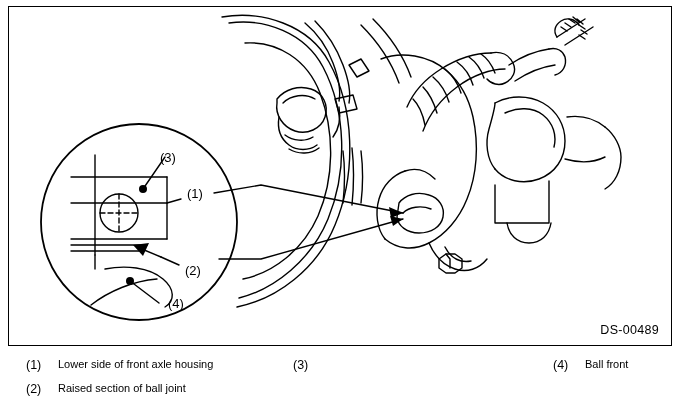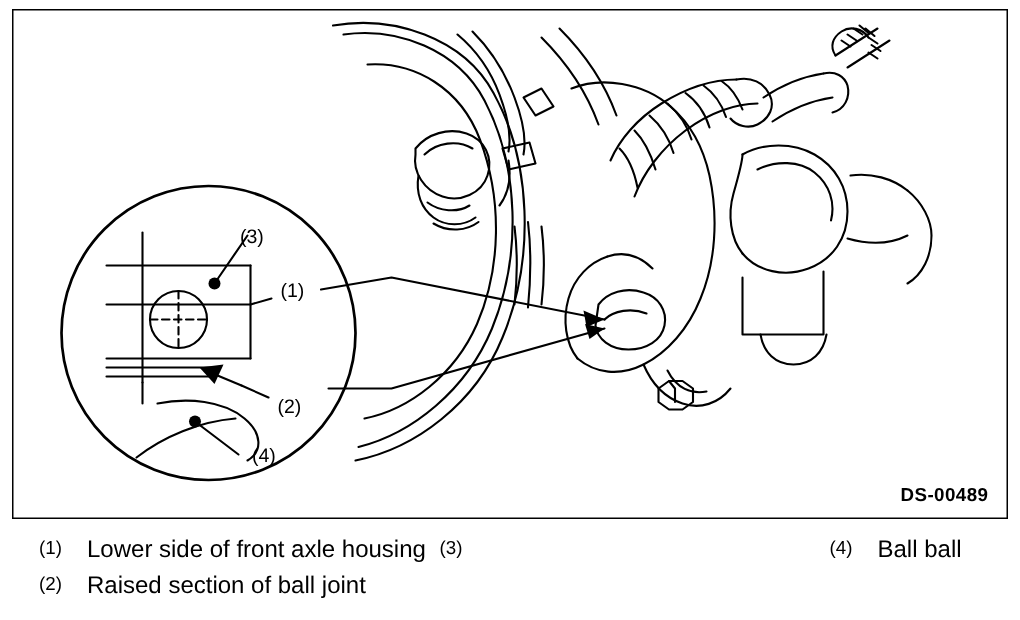--- a/index.html
+++ b/index.html
@@ -31,21 +31,21 @@
   #figure-svg {
     position: absolute;
     left: 0;
     top: 0;
   }
   #figure-code {
     position: absolute;
     right: 12px;
     bottom: 8px;
     font-size: 12.5px;
-    font-weight: bold;
+    font-weight: normal;
     color: #000000;
     letter-spacing: 0.3px;
   }
   #legend {
     position: absolute;
     left: 8px;
     top: 358px;
     width: 664px;
     height: 48px;
   }
@@ -62,21 +62,21 @@
     height: 24px;
     font-size: 12.5px;
     color: #000000;
   }
   .legend-num {
     width: 32px;
     flex: 0 0 32px;
     font-size: 12.5px;
   }
   .legend-label {
-    font-size: 16px;
+    font-size: 11px;
     white-space: nowrap;
   }
 </style>
 </head>
 <body>
 
 <div id="page">
 
   <div id="figure-frame">
 
@@ -219,18 +219,18 @@
 
     <div class="legend-col c2">
       <div class="legend-row">
         <span class="legend-num">(3)</span>
       </div>
     </div>
 
     <div class="legend-col c3">
       <div class="legend-row">
         <span class="legend-num">(4)</span>
-        <span class="legend-label">Ball ball</span>
+        <span class="legend-label">Ball front</span>
       </div>
     </div>
   </div>
 
 </div>
 
 </body></html>

